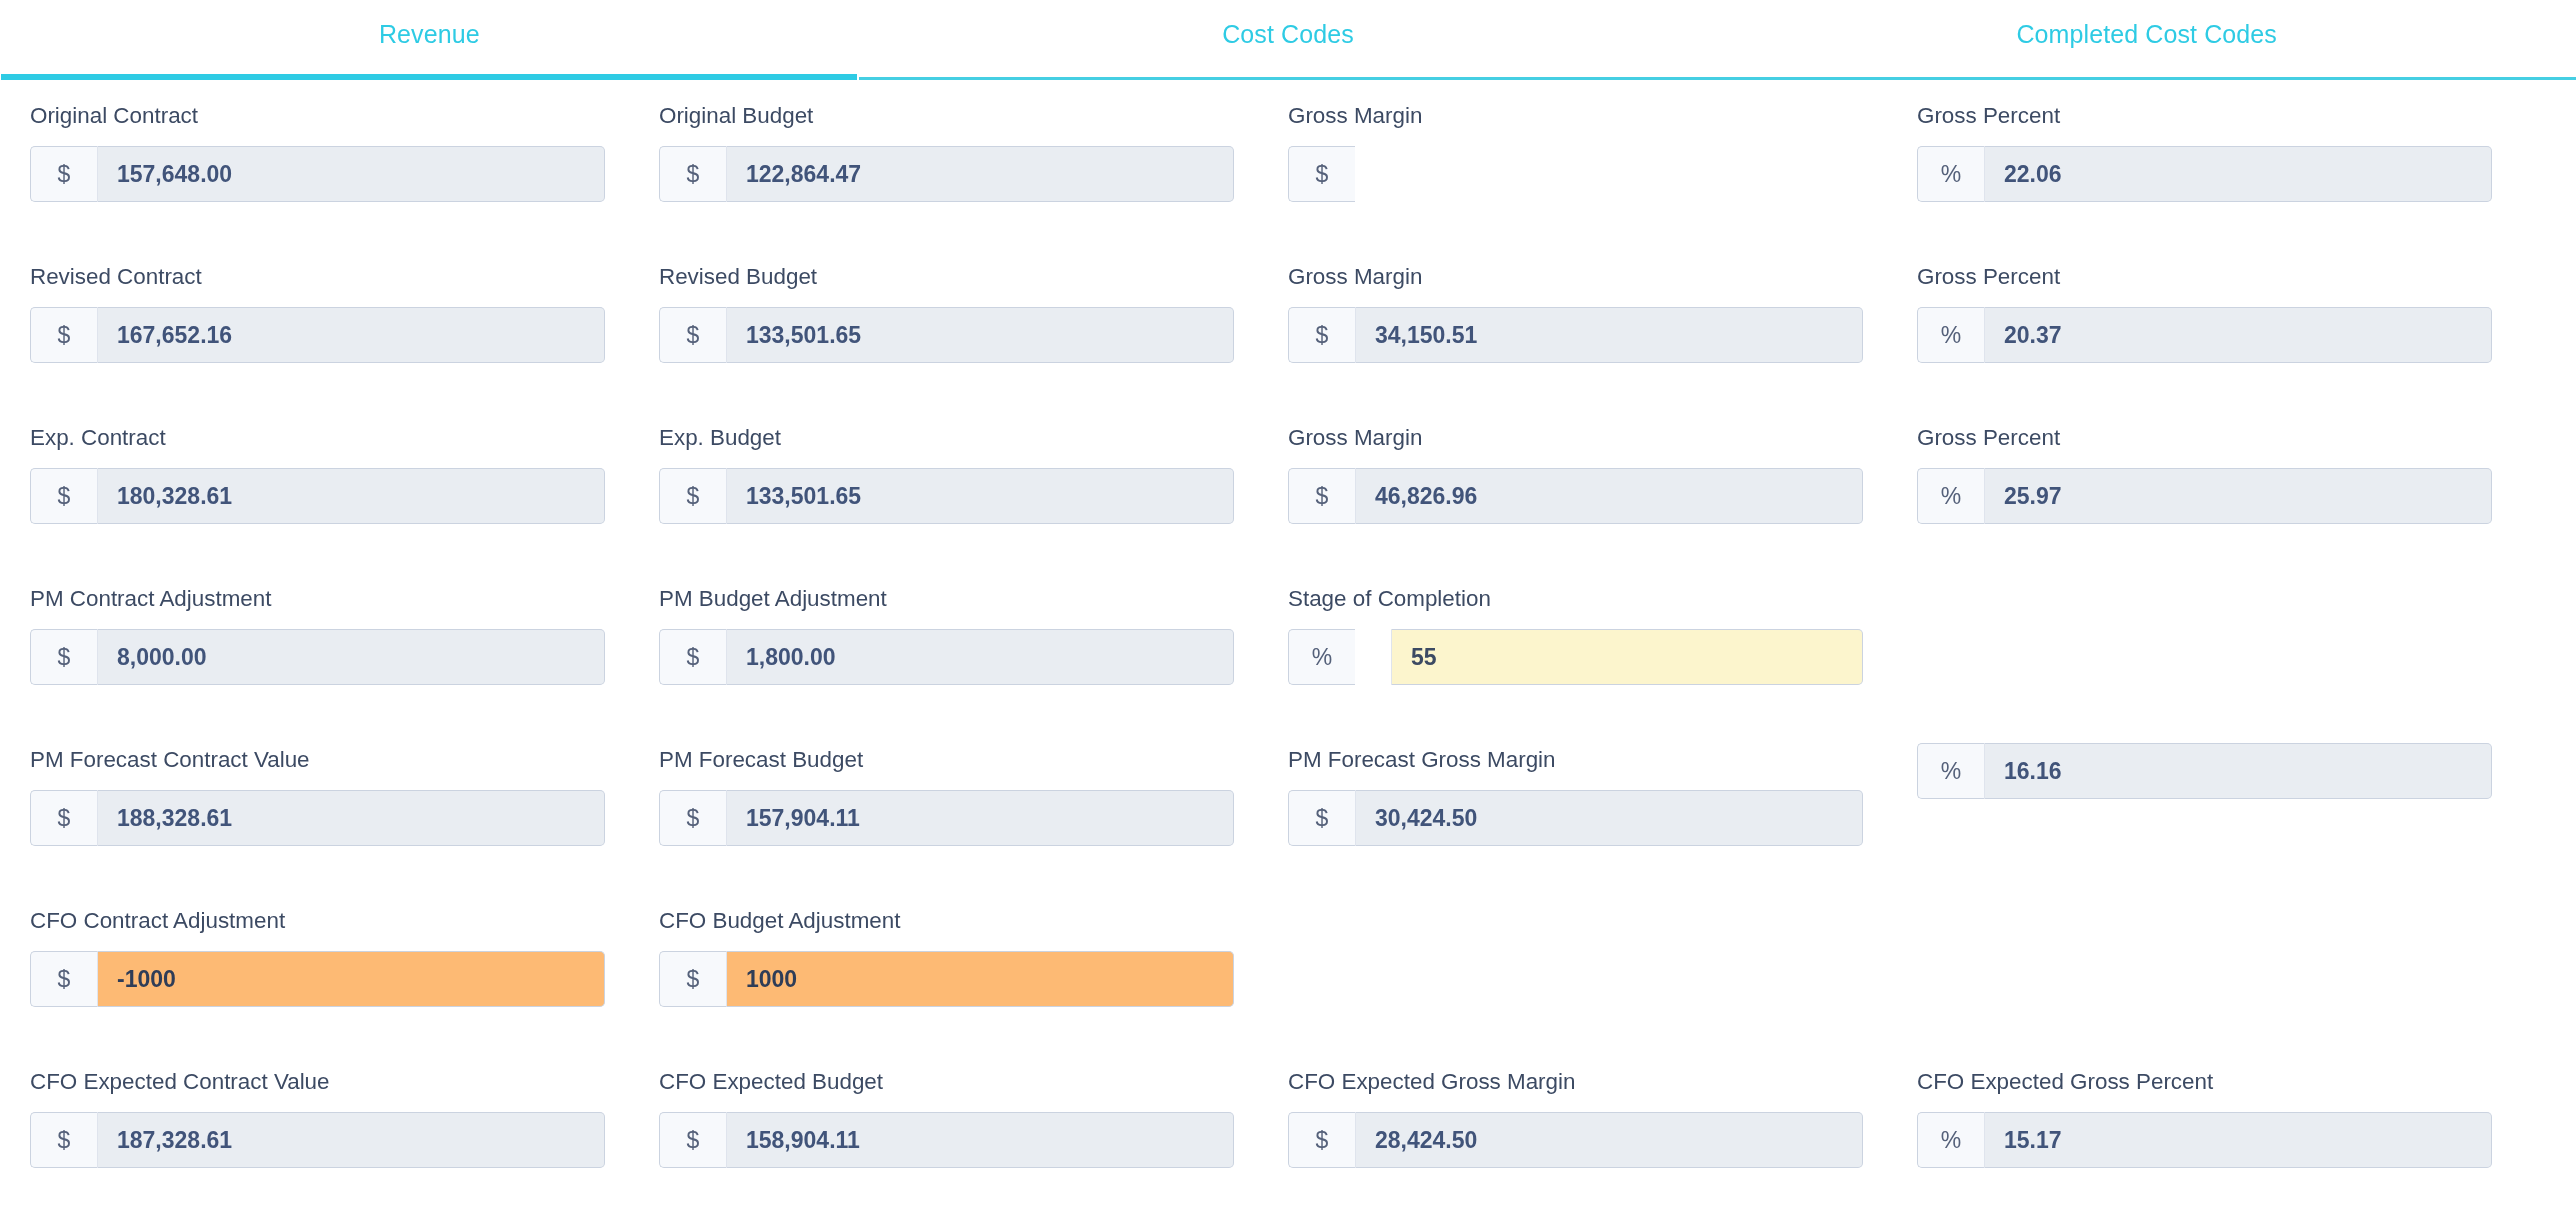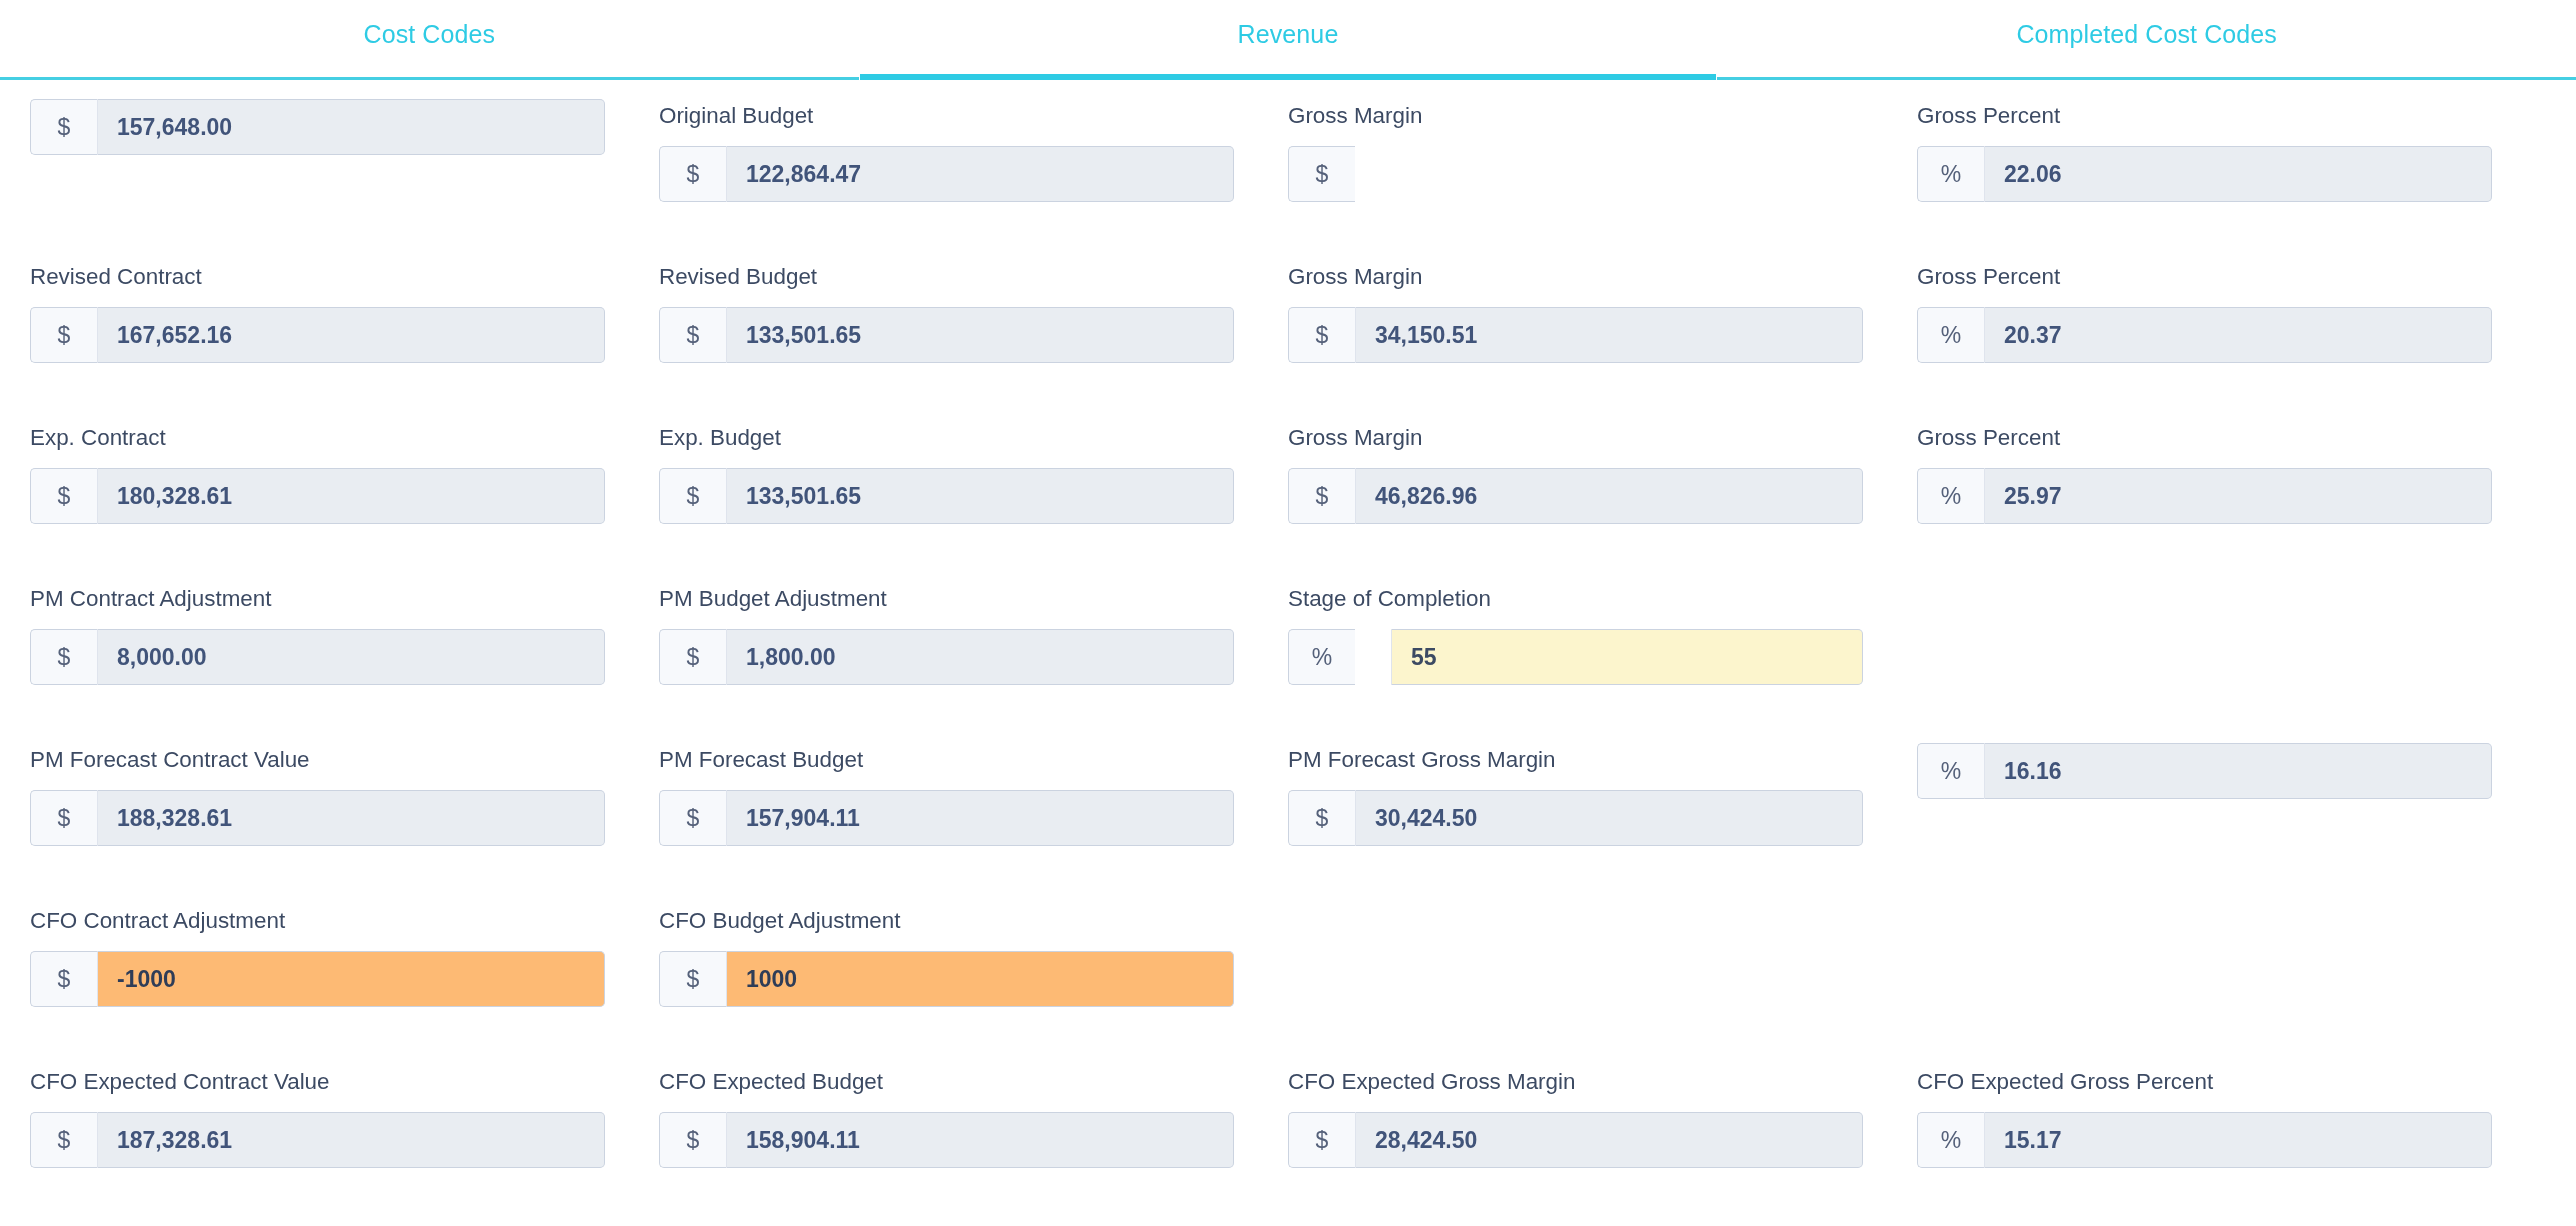--- a/index.html
+++ b/index.html
@@ -128,34 +128,35 @@
   .field-input.highlight {
     background: #fcf5cd;
     color: #3c4a63;
     margin-left: 36px;
   }
 </style>
 </head>
 <body>
 
 <div class="tabs" id="tab-bar">
+    <div class="tab active">
+      <span class="tab-label">Revenue</span>
+    </div>
     <div class="tab">
       <span class="tab-label">Cost Codes</span>
     </div>
-    <div class="tab active">
-      <span class="tab-label">Revenue</span>
-    </div>
     <div class="tab">
       <span class="tab-label">Completed Cost Codes</span>
     </div>
   </div>
 
 <div class="form-area" id="form-area">
     <div class="form-row">
       <div class="field-cell">
+        <div class="field-label">Original Contract</div>
         <div class="input-group">
           <span class="addon">$</span>
           <input type="text" class="field-input readonly" readonly="" value="157,648.00" style="">
         </div>
       </div>
       <div class="field-cell">
         <div class="field-label">Original Budget</div>
         <div class="input-group">
           <span class="addon">$</span>
           <input type="text" class="field-input readonly" readonly="" value="122,864.47" style="">

